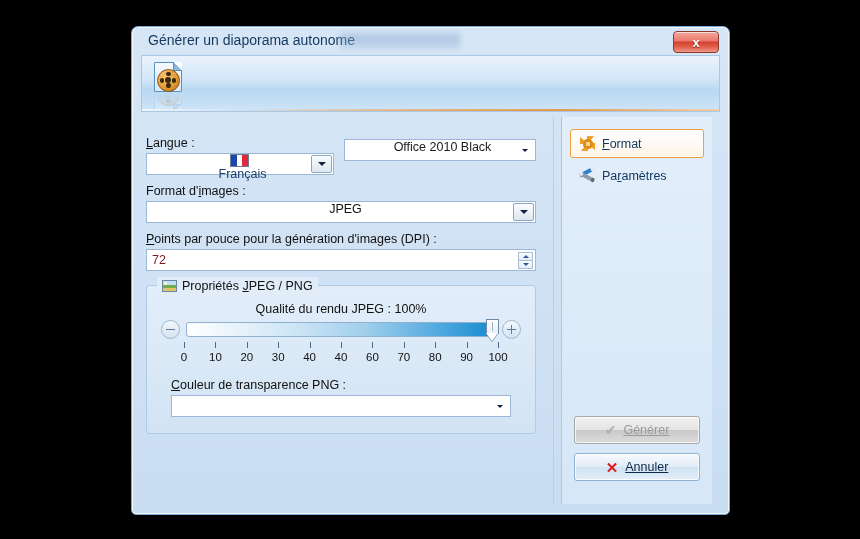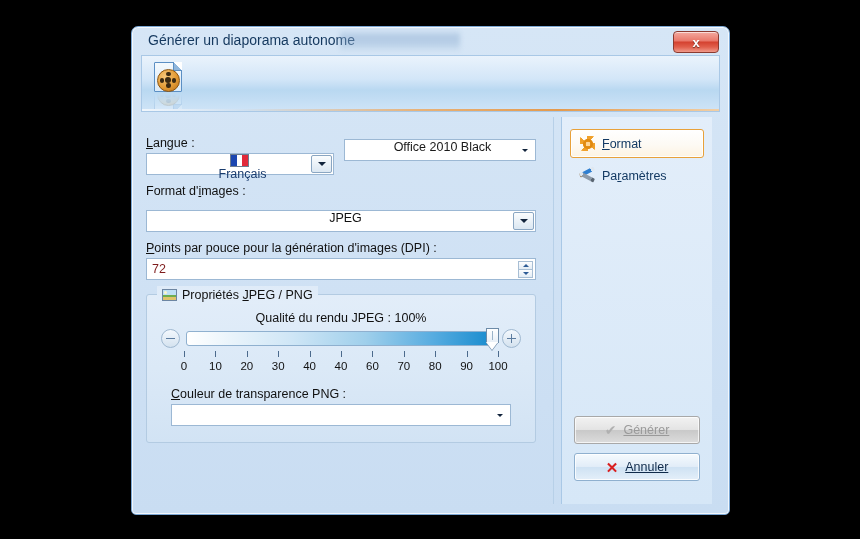--- a/index.html
+++ b/index.html
@@ -363,21 +363,21 @@
               <span class="arrowbtn">
                   <i class="caret-dn sm"></i>
                 </span>
             </div>
           </div>
         </div>
       </div>
 
       <div class="row" style="margin-top:9px;">
         <div class="lbl">Format d'<u>i</u>mages :</div>
-        <div class="combo" style="margin-top:12px;color:#111;padding-left:9px;">
+        <div class="combo" style="margin-top:3px;color:#111;padding-left:9px;">
           <span>JPEG</span>
           <span class="arrowbtn">
               <i class="caret-dn"></i>
             </span>
         </div>
       </div>
 
       <div class="row" style="margin-top:9px;">
         <div class="lbl"><u>P</u>oints par pouce pour la génération d'images (DPI) :</div>
         <div class="txtfield" style="margin-top:3px;">

